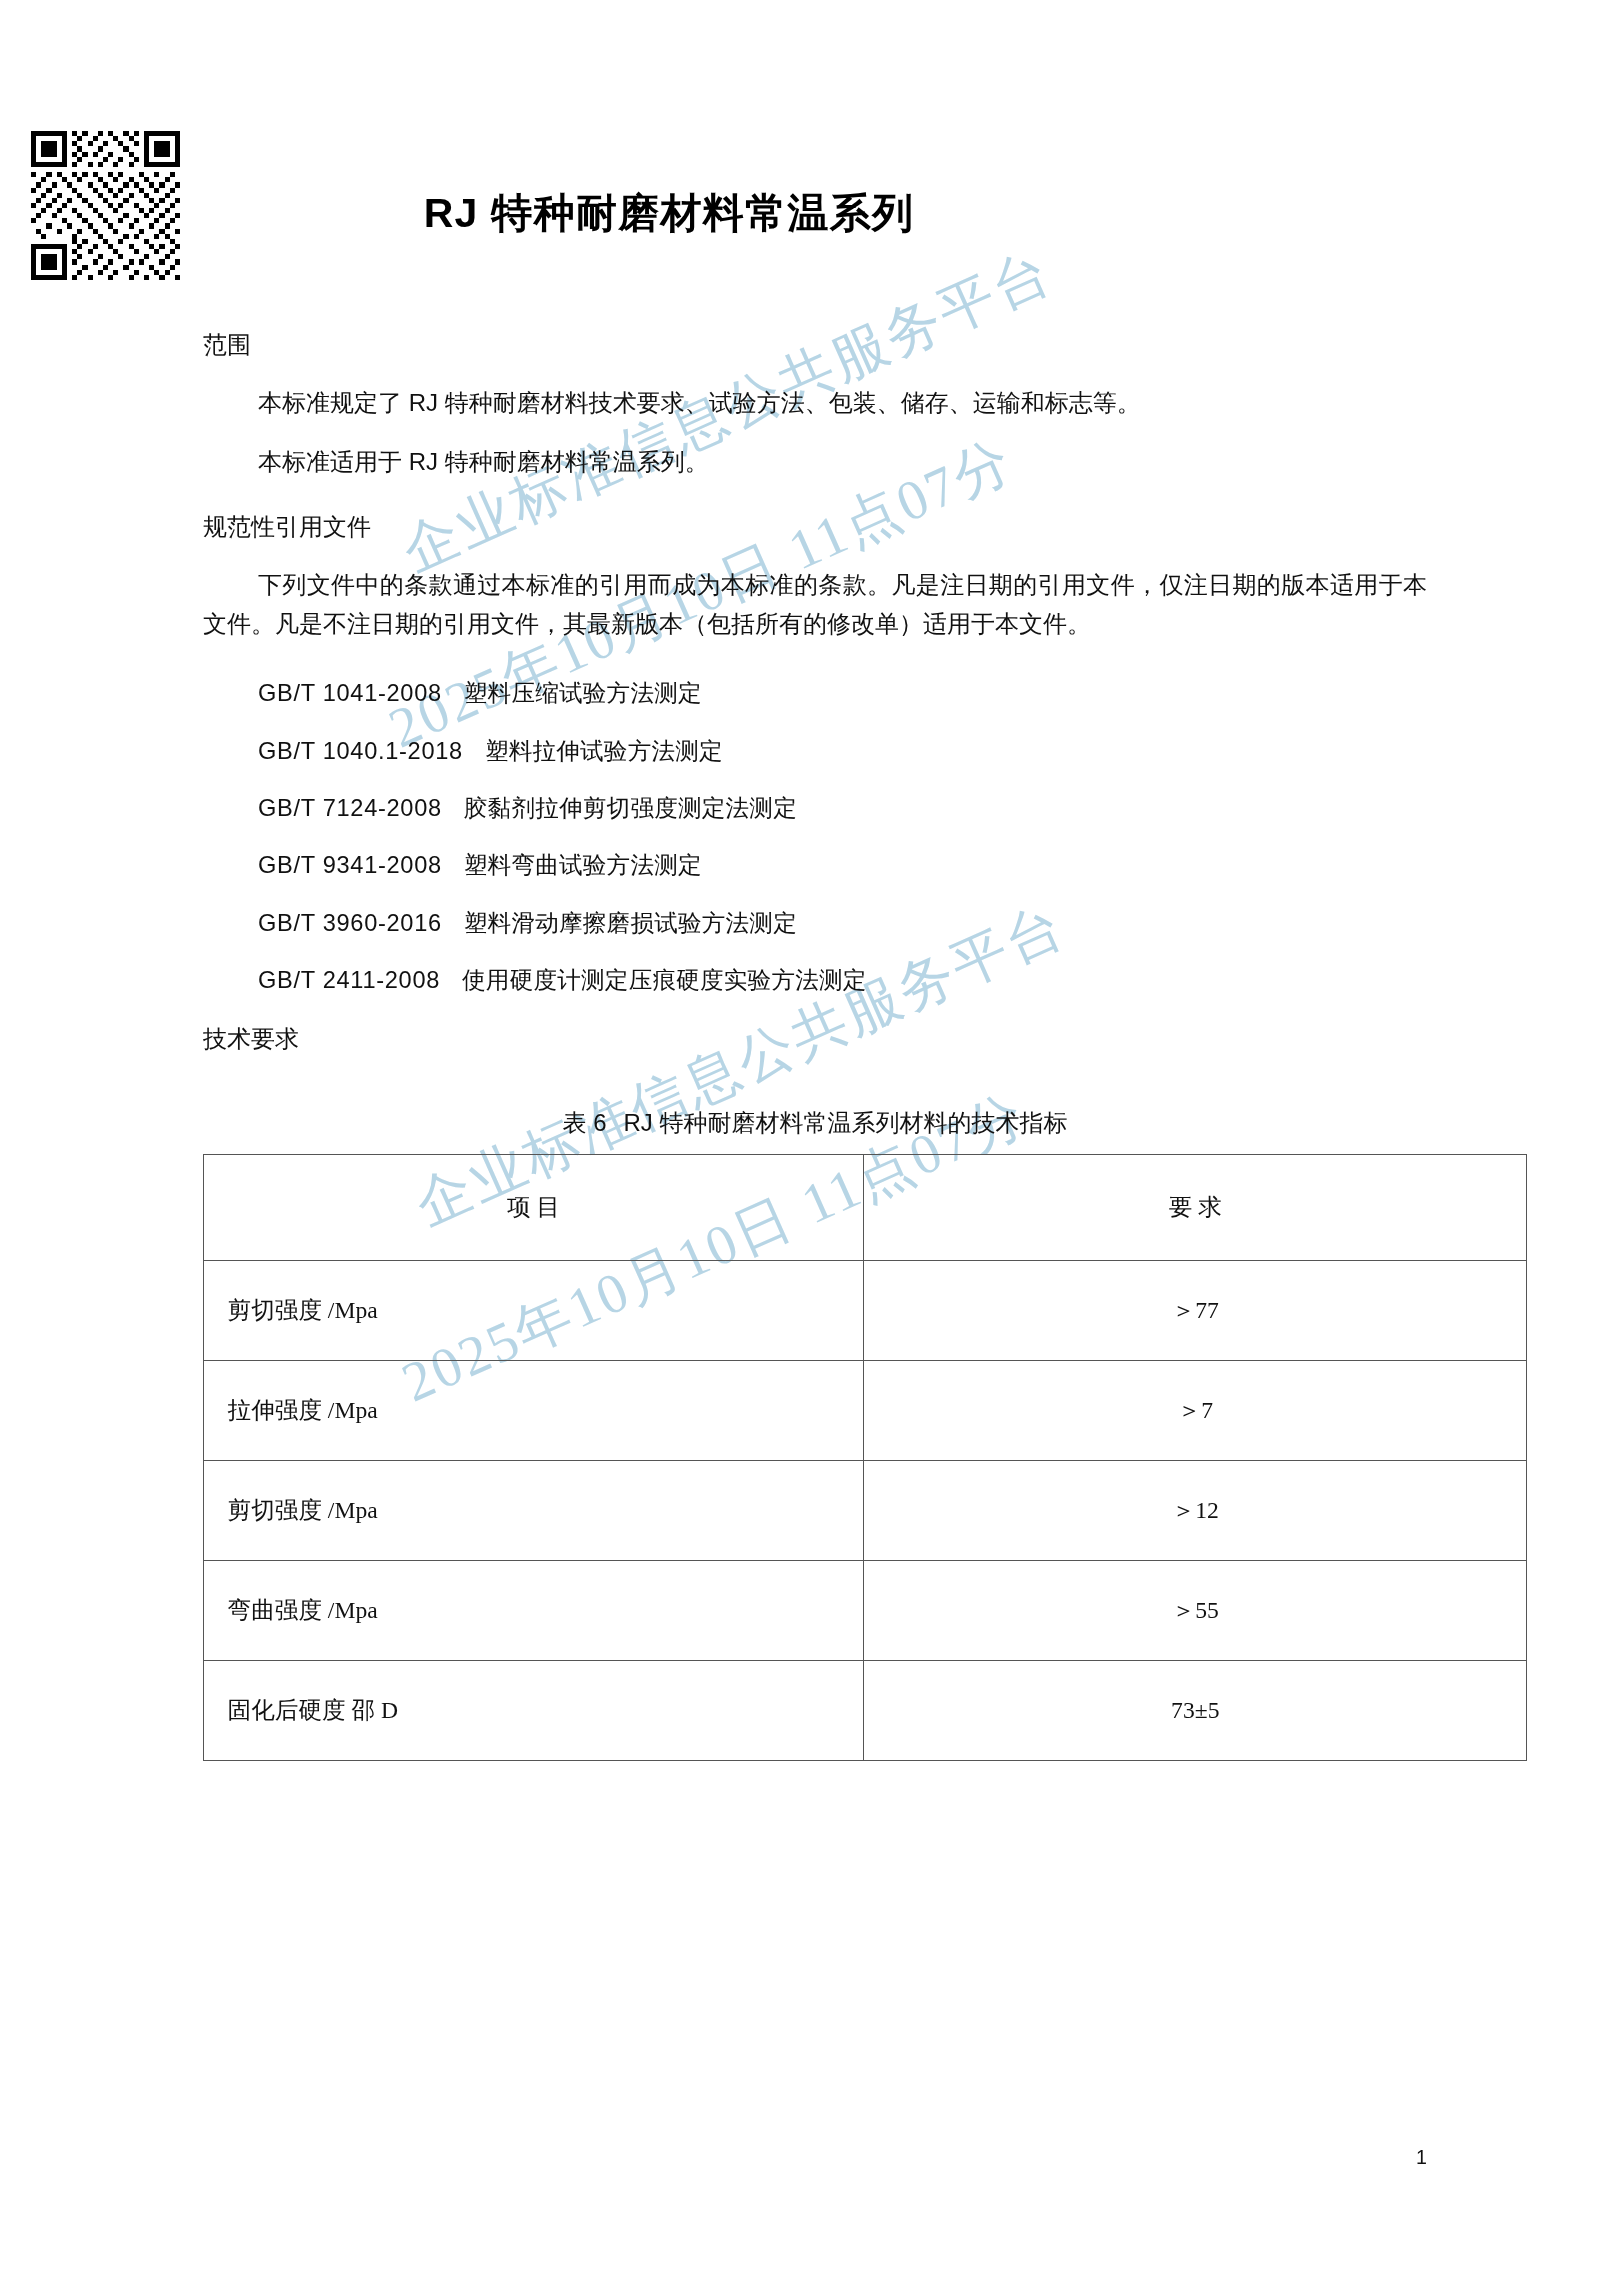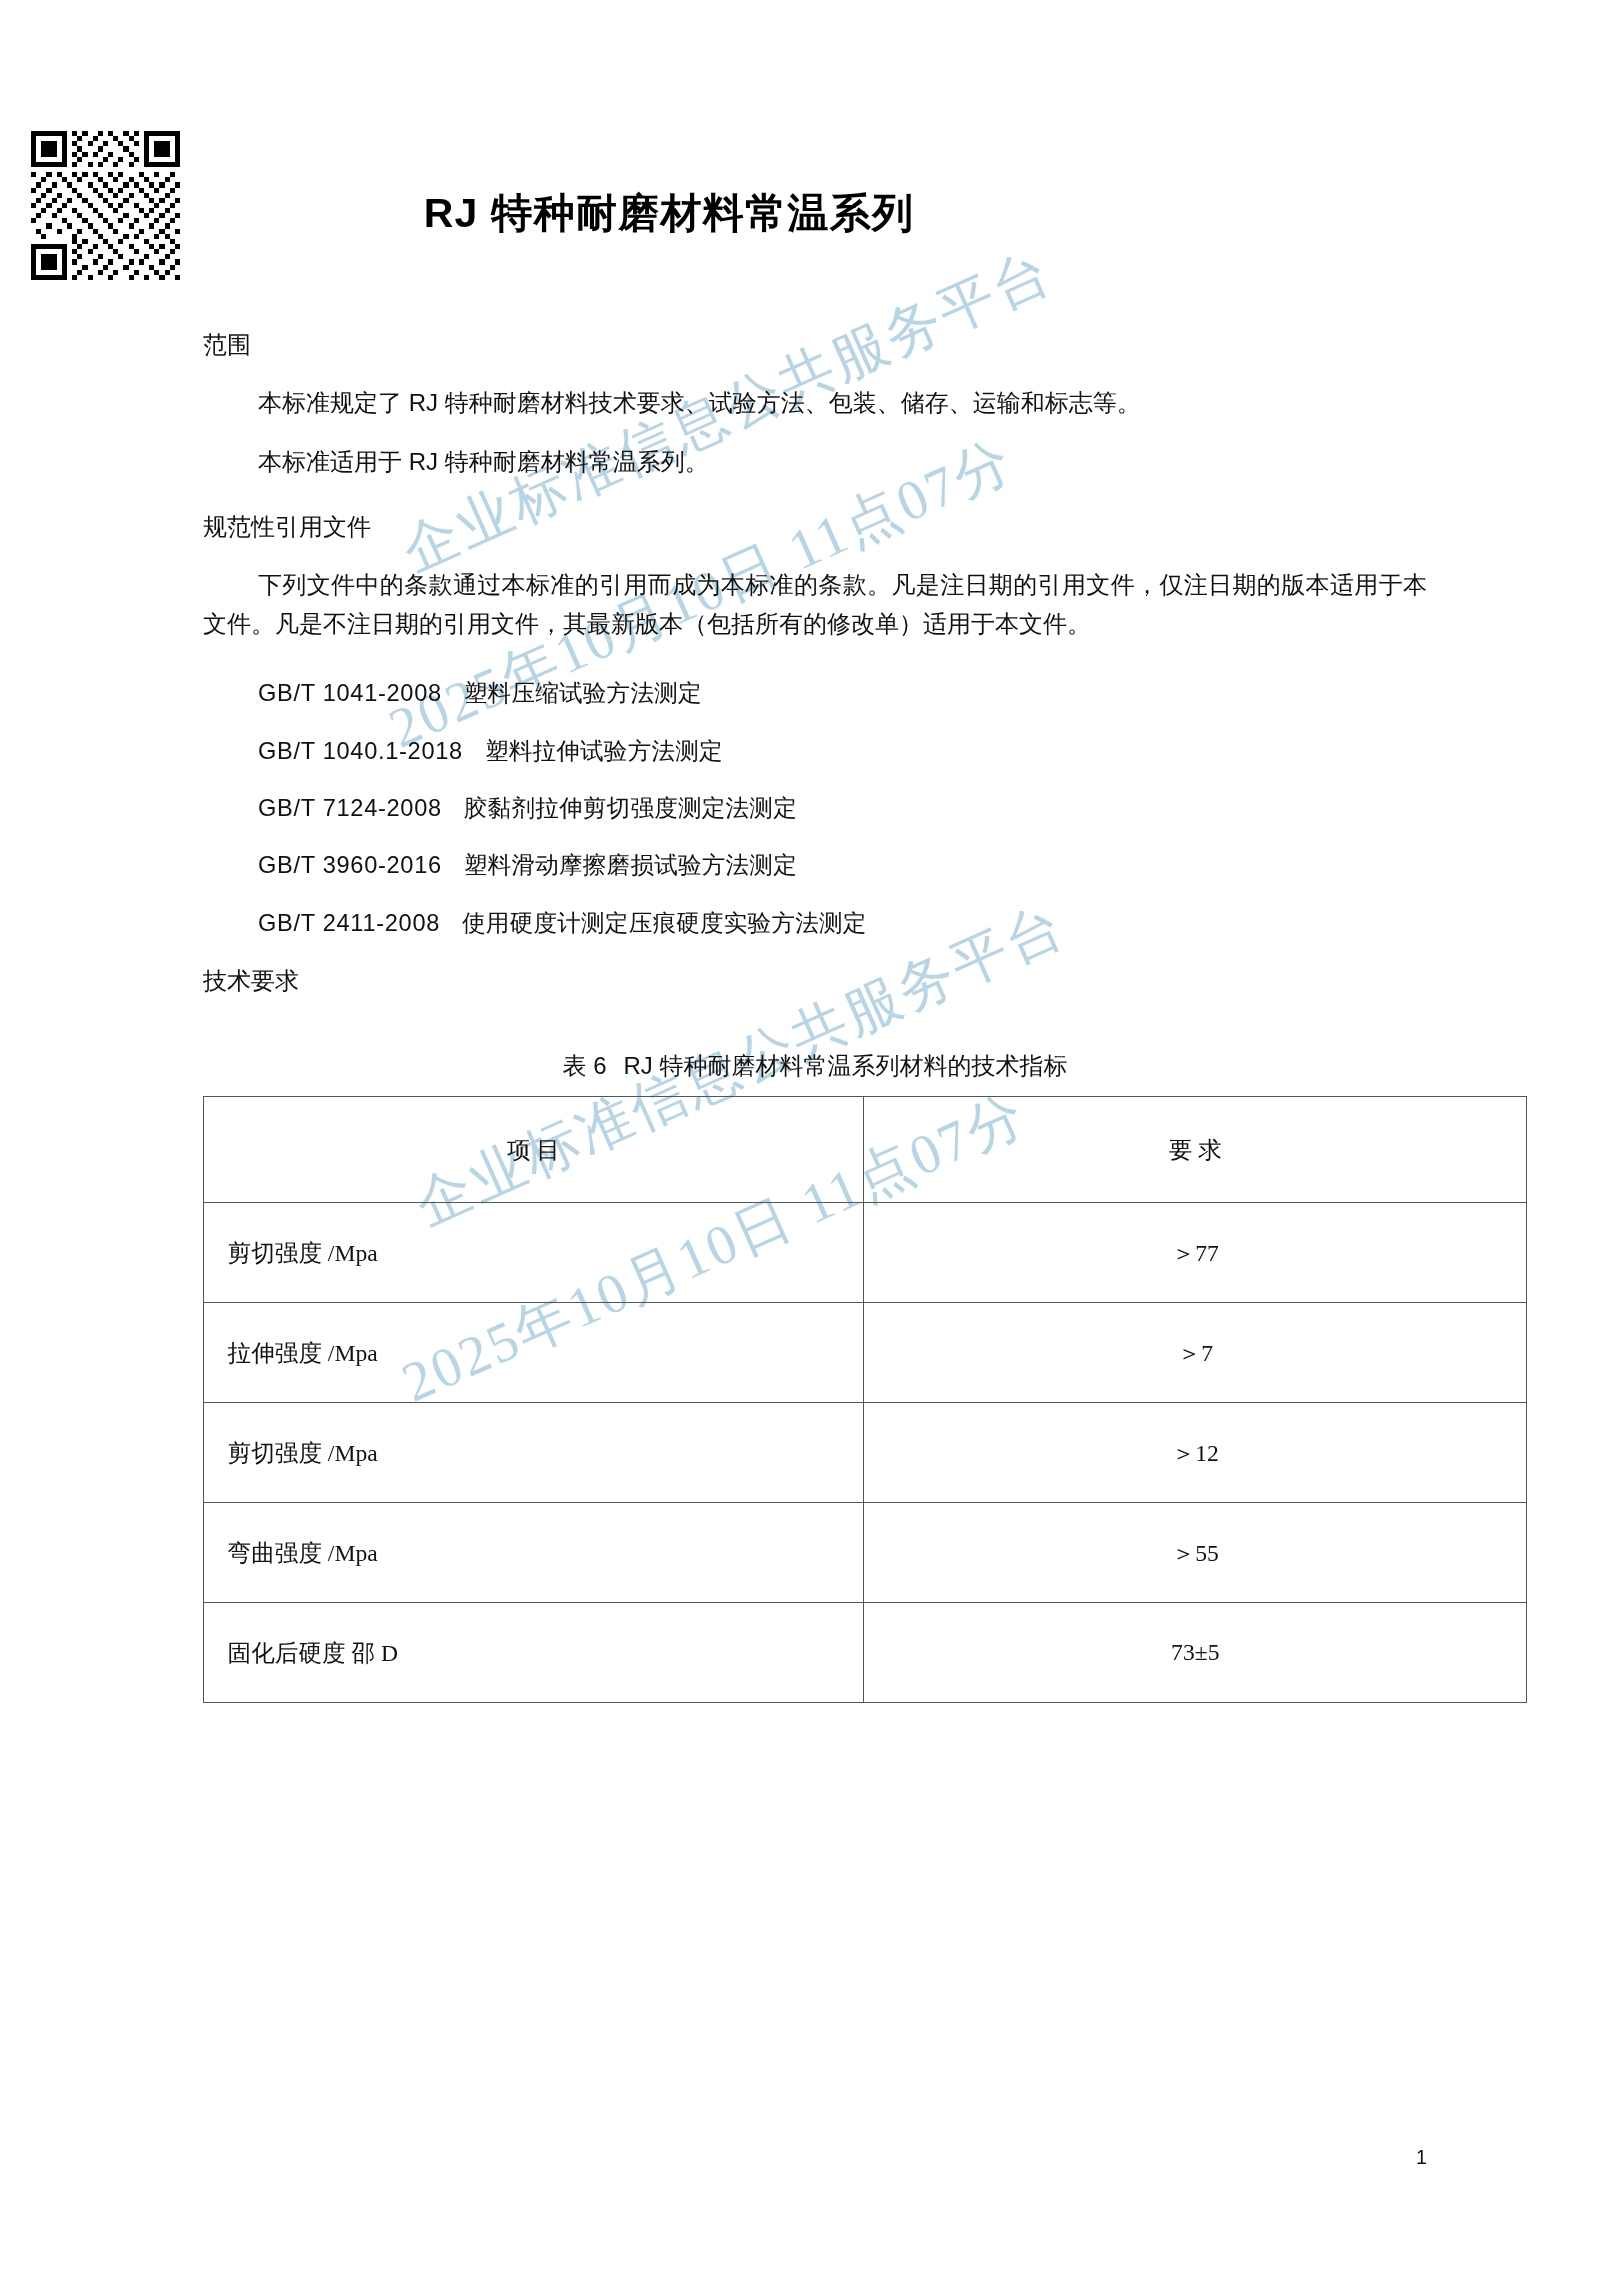--- a/index.html
+++ b/index.html
@@ -380,20 +380,23 @@
     <p class="ref-item">
       <span class="ref-code">GB/T 1041-2008</span><span class="wsp"></span><span>塑料压缩试验方法测定</span>
     </p>
     <p class="ref-item">
       <span class="ref-code">GB/T 1040.1-2018</span><span class="wsp"></span><span>塑料拉伸试验方法测定</span>
     </p>
     <p class="ref-item">
       <span class="ref-code">GB/T 7124-2008</span><span class="wsp"></span><span>胶黏剂拉伸剪切强度测定法测定</span>
     </p>
     <p class="ref-item">
+      <span class="ref-code">GB/T 9341-2008</span><span class="wsp"></span><span>塑料弯曲试验方法测定</span>
+    </p>
+    <p class="ref-item">
       <span class="ref-code">GB/T 3960-2016</span><span class="wsp"></span><span>塑料滑动摩擦磨损试验方法测定</span>
     </p>
     <p class="ref-item">
       <span class="ref-code">GB/T 2411-2008</span><span class="wsp"></span><span>使用硬度计测定压痕硬度实验方法测定</span>
     </p>
 
     <div class="heading">技术要求</div>
     <div class="spacer-14"></div>
 
     <div class="table-caption">

